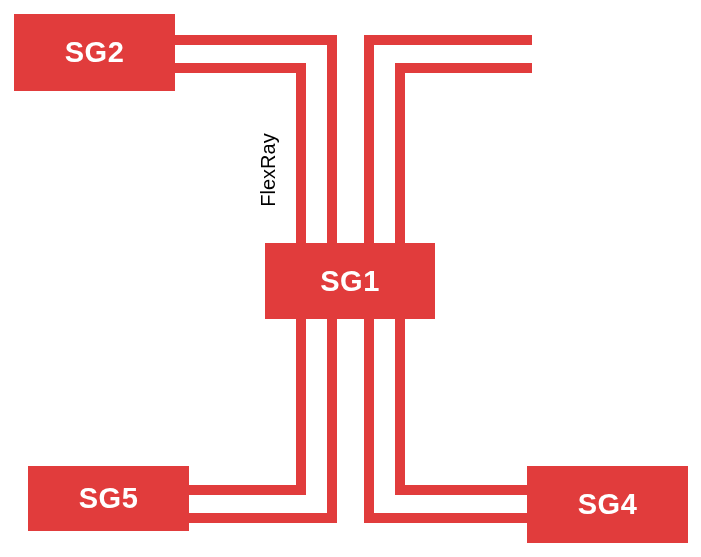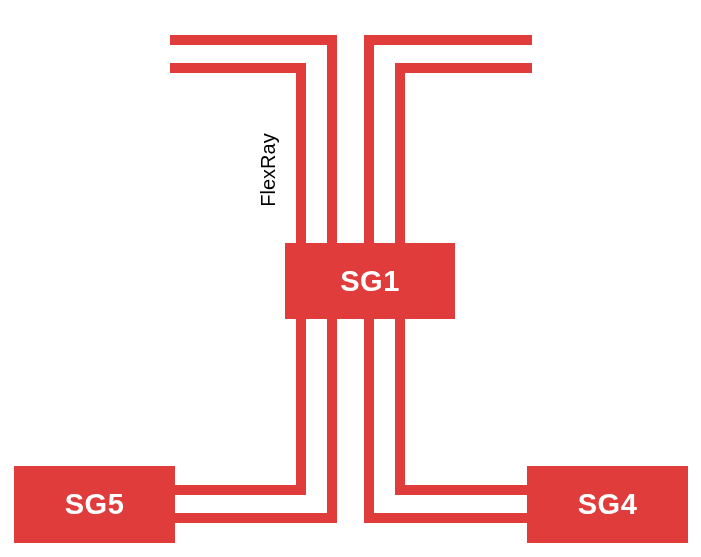--- a/index.html
+++ b/index.html
@@ -34,22 +34,22 @@
     color: var(--label, #ffffff);
     display: flex;
     align-items: center;
     justify-content: center;
     font-weight: bold;
     font-size: 29px;
     letter-spacing: 0.5px;
   }
   .node-sg2 { left: 14px;  top: 14px;  width: 161px; height: 77px; }
   .node-sg3 { left: 527px; top: 14px;  width: 161px; height: 77px; }
-  .node-sg1 { left: 265px; top: 243px; width: 170px; height: 76px; margin-left: 20px; }
-  .node-sg5 { left: 14px;  top: 466px; width: 161px; height: 77px; }
+  .node-sg1 { left: 265px; top: 243px; width: 170px; height: 76px; }
+  .node-sg5 { left: 28px;  top: 466px; width: 161px; height: 65px; }
   .node-sg4 { left: 527px; top: 466px; width: 161px; height: 77px; }
   .bus-label {
     position: absolute;
     left: 218px;
     top: 158px;
     width: 100px;
     height: 24px;
     line-height: 24px;
     text-align: center;
     transform: rotate(-90deg);
@@ -71,20 +71,23 @@
     <path class="bus-line" d="M 532 40 H 369 V 250"></path>
     <path class="bus-line" d="M 532 68 H 400 V 250"></path>
 
     <path class="bus-line" d="M 170 518 H 332 V 312"></path>
     <path class="bus-line" d="M 170 490 H 301 V 312"></path>
 
     <path class="bus-line" d="M 532 518 H 369 V 312"></path>
     <path class="bus-line" d="M 532 490 H 400 V 312"></path>
   </svg>
 
+  <div class="node node-sg2">
+    <span>SG2</span>
+  </div>
 
 
   <div class="node node-sg1">
     <span>SG1</span>
   </div>
 
   <div class="node node-sg5">
     <span>SG5</span>
   </div>
 

